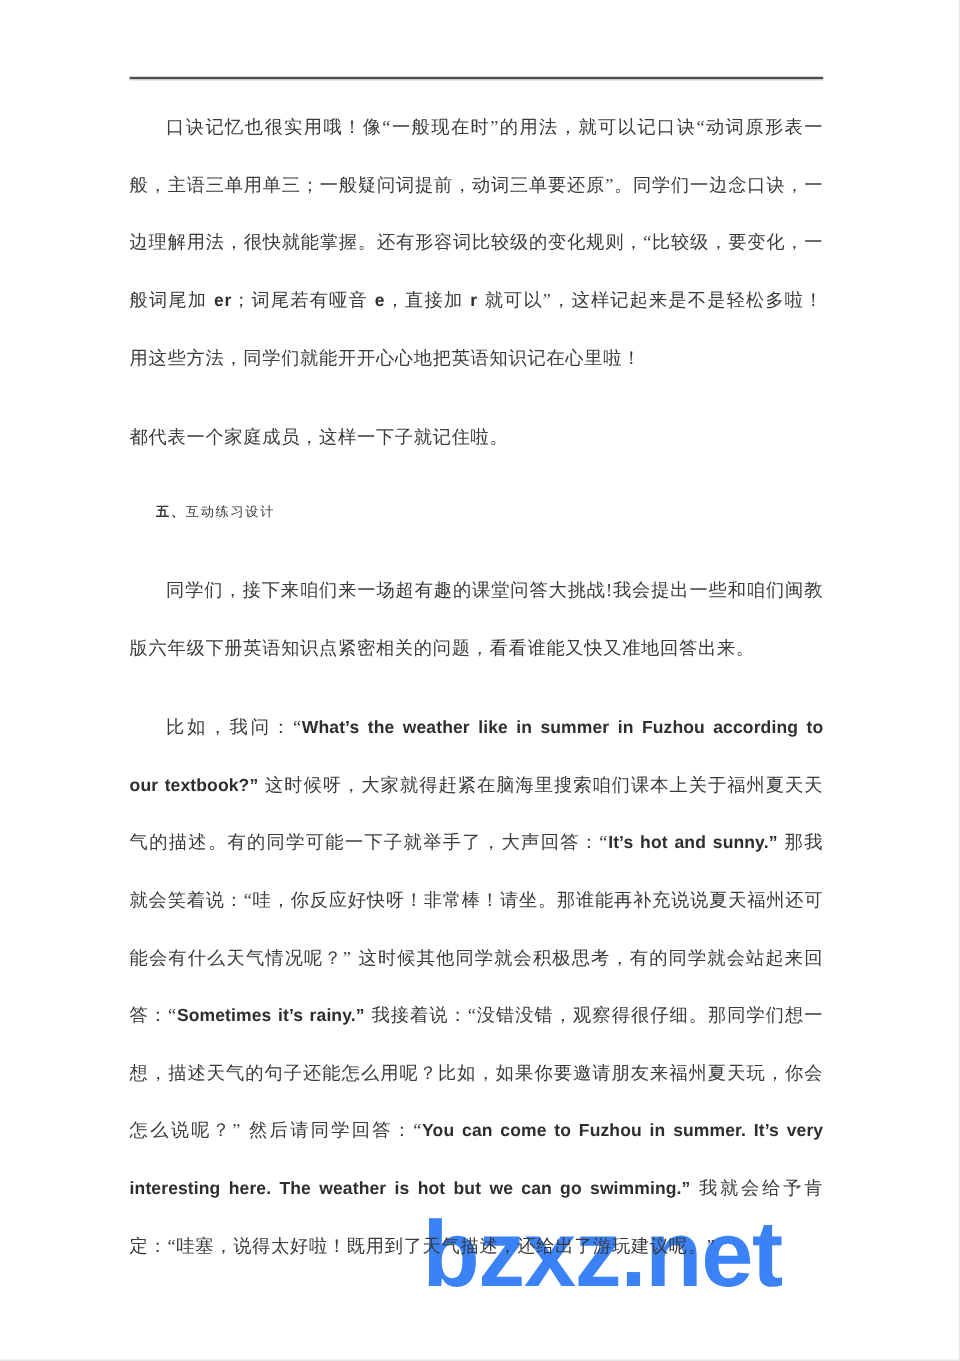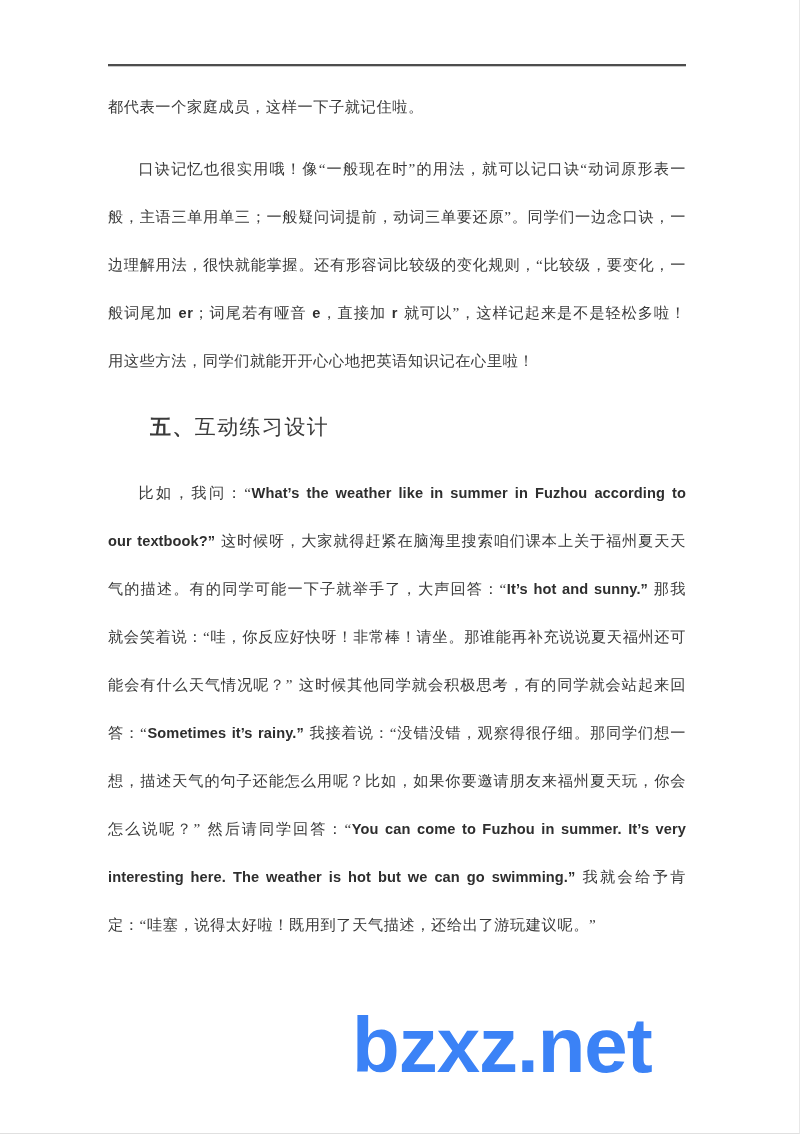--- a/index.html
+++ b/index.html
@@ -87,21 +87,21 @@
 
   p.tight {
     margin-bottom: 14px;
   }
 
   
   p.heading {
     margin: 0 0 18px 0;
     text-indent: 2em;
     font-family: "Liberation Serif", "DejaVu Serif", serif;
-    font-size: 21px;
+    font-size: 11px;
     line-height: 48px;
     color: #3a3a3a;
     letter-spacing: 1.4px;
   }
   p.heading .num {
     font-weight: bold;
   }
 
   
   .en {
@@ -126,31 +126,32 @@
   <div class="watermark">bzxz.net</div>
 
   <div class="content">
 
     <div class="rule-wrap">
       <div class="rule"></div>
     </div>
 
     <div class="body-block">
 
-      <p class="para tight">都代表一个家庭成员，这样一下子就记住啦。</p>
-
       <p class="para indent">
         <span>口诀记忆也很实用哦！像“一般现在时”的用法，就可以记口诀“动词原形表一般，主语三单用单三；一般疑问词提前，动词三单要还原”。同学们一边念口诀，一边理解用法，很快就能掌握。还有形容词比较级的变化规则，“比较级，要变化，一般词尾加 </span><span class="en-light">er</span><span>；词尾若有哑音 </span><span class="en-light">e</span><span>，直接加 </span><span class="en-light">r</span><span> 就可以”，这样记起来是不是轻松多啦！用这些方法，同学们就能开开心心地把英语知识记在心里啦！</span>
       </p>
+
+      <p class="para tight">都代表一个家庭成员，这样一下子就记住啦。</p>
 
       <p class="heading">
         <span class="num">五、</span><span>互动练习设计</span>
       </p>
 
 
+      <p class="para indent">同学们，接下来咱们来一场超有趣的课堂问答大挑战!我会提出一些和咱们闽教版六年级下册英语知识点紧密相关的问题，看看谁能又快又准地回答出来。</p>
 
       <p class="para indent">
         <span>比如，我问：“</span><span class="en">What’s the weather like in summer in Fuzhou according to our textbook?”</span><span> 这时候呀，大家就得赶紧在脑海里搜索咱们课本上关于福州夏天天气的描述。有的同学可能一下子就举手了，大声回答：“</span><span class="en">It’s hot and sunny.”</span><span> 那我就会笑着说：“哇，你反应好快呀！非常棒！请坐。那谁能再补充说说夏天福州还可能会有什么天气情况呢？” 这时候其他同学就会积极思考，有的同学就会站起来回答：“</span><span class="en">Sometimes it’s rainy.”</span><span> 我接着说：“没错没错，观察得很仔细。那同学们想一想，描述天气的句子还能怎么用呢？比如，如果你要邀请朋友来福州夏天玩，你会怎么说呢？” 然后请同学回答：“</span><span class="en">You can come to Fuzhou in summer. It’s very interesting here. The weather is hot but we can go swimming.”</span><span> 我就会给予肯定：“哇塞，说得太好啦！既用到了天气描述，还给出了游玩建议呢。”</span>
       </p>
 
     </div>
   </div>
 </div>
 
 </body></html>

